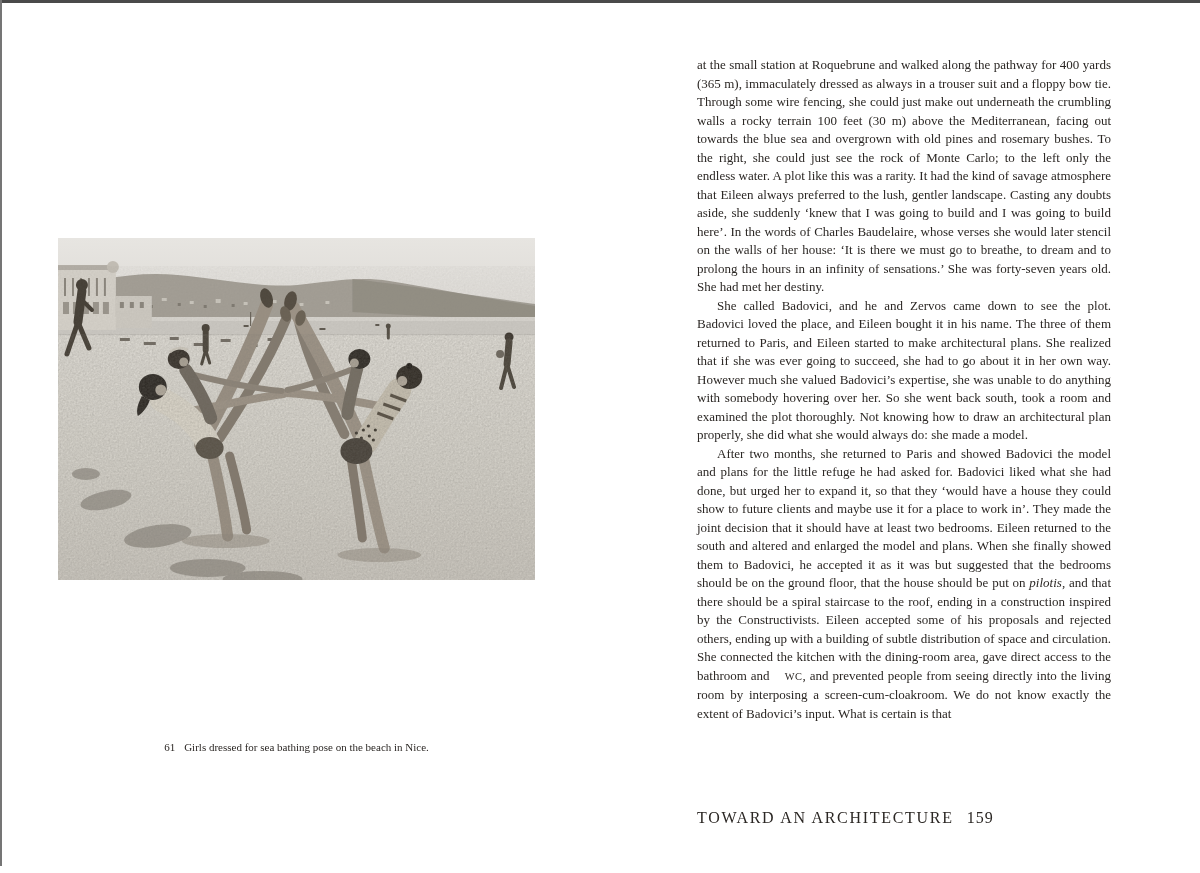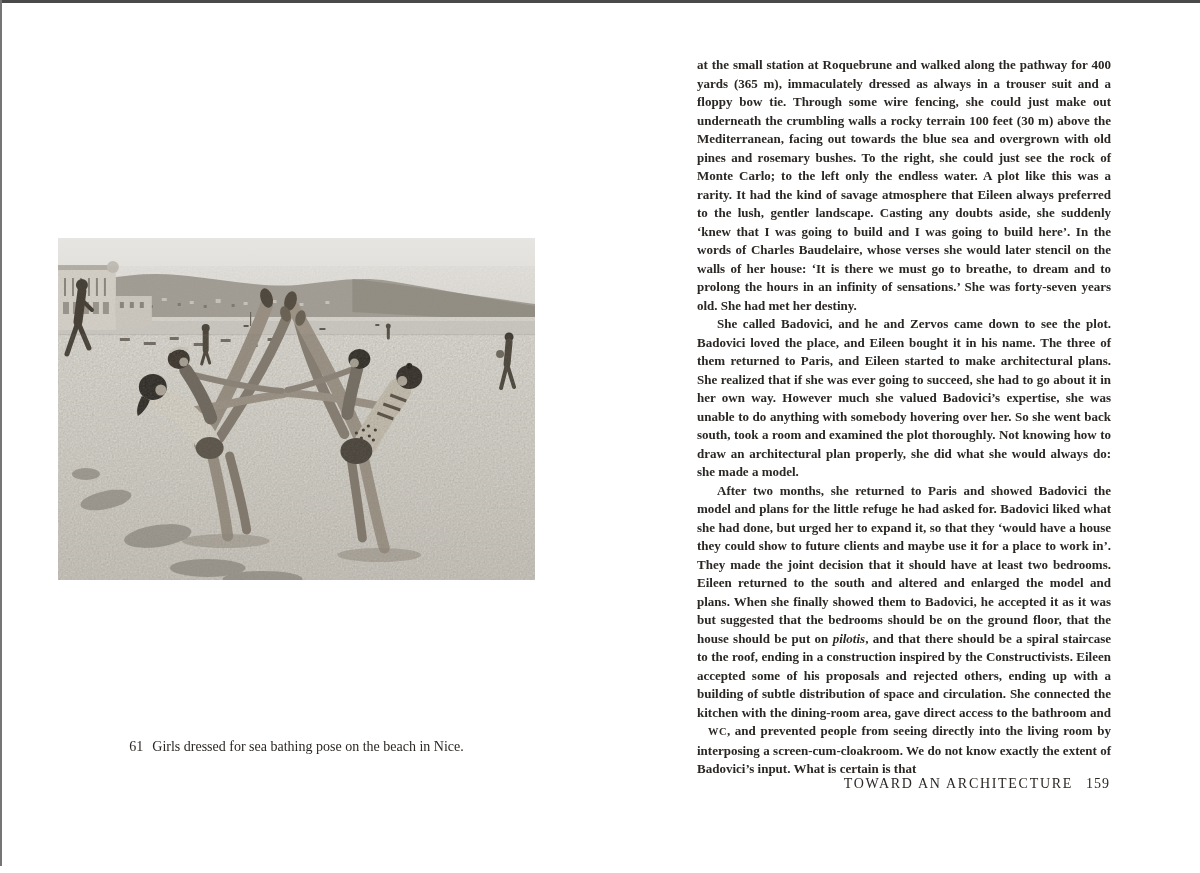--- a/index.html
+++ b/index.html
@@ -42,49 +42,48 @@
     overflow: hidden;
     background: #d6d3cc;
   }
   .photo-frame svg { display: block; }
 
   .figure-caption {
     position: absolute;
     left: 58px; top: 740px;
     width: 477px;
     text-align: center;
-    font-size: 14px;
+    font-size: 11px;
     line-height: 14px;
     color: #2b2724;
     white-space: nowrap;
   }
   .figure-caption .fig-num { margin-right: 9px; }
 
   .body-text {
     position: absolute;
     left: 57px;  
     top: 56px;
     width: 414px;
     font-size: 13px;
     line-height: 18.5px;
     text-align: justify;
-    font-weight: bold;
   }
   .body-text p { margin: 0; }
   .body-text p.indent { text-indent: 20px; }
   .body-text .italic { font-style: italic; }
   .body-text .smallcaps { font-size: 0.8em; letter-spacing: 0.5px; margin-left: 11px; }
 
   .page-footer {
     position: absolute;
     left: 57px;
-    top: 776px;
+    top: 809px;
     width: 413px;
-    text-align: right;
-    font-size: 14px;
+    text-align: left;
+    font-size: 16px;
     color: #2b2724;
   }
   .page-footer .running-head { letter-spacing: 1.7px; }
   .page-footer .page-number  { margin-left: 13px; letter-spacing: 1px; }
 </style>
 </head>
 <body style="background: rgb(255, 255, 255); color: rgb(43, 39, 36);">
 
 <div class="scan-edge-top" style="background: rgb(74, 74, 74);"></div>
 <div class="scan-edge-left" style="background: rgb(117, 117, 117);"></div>

